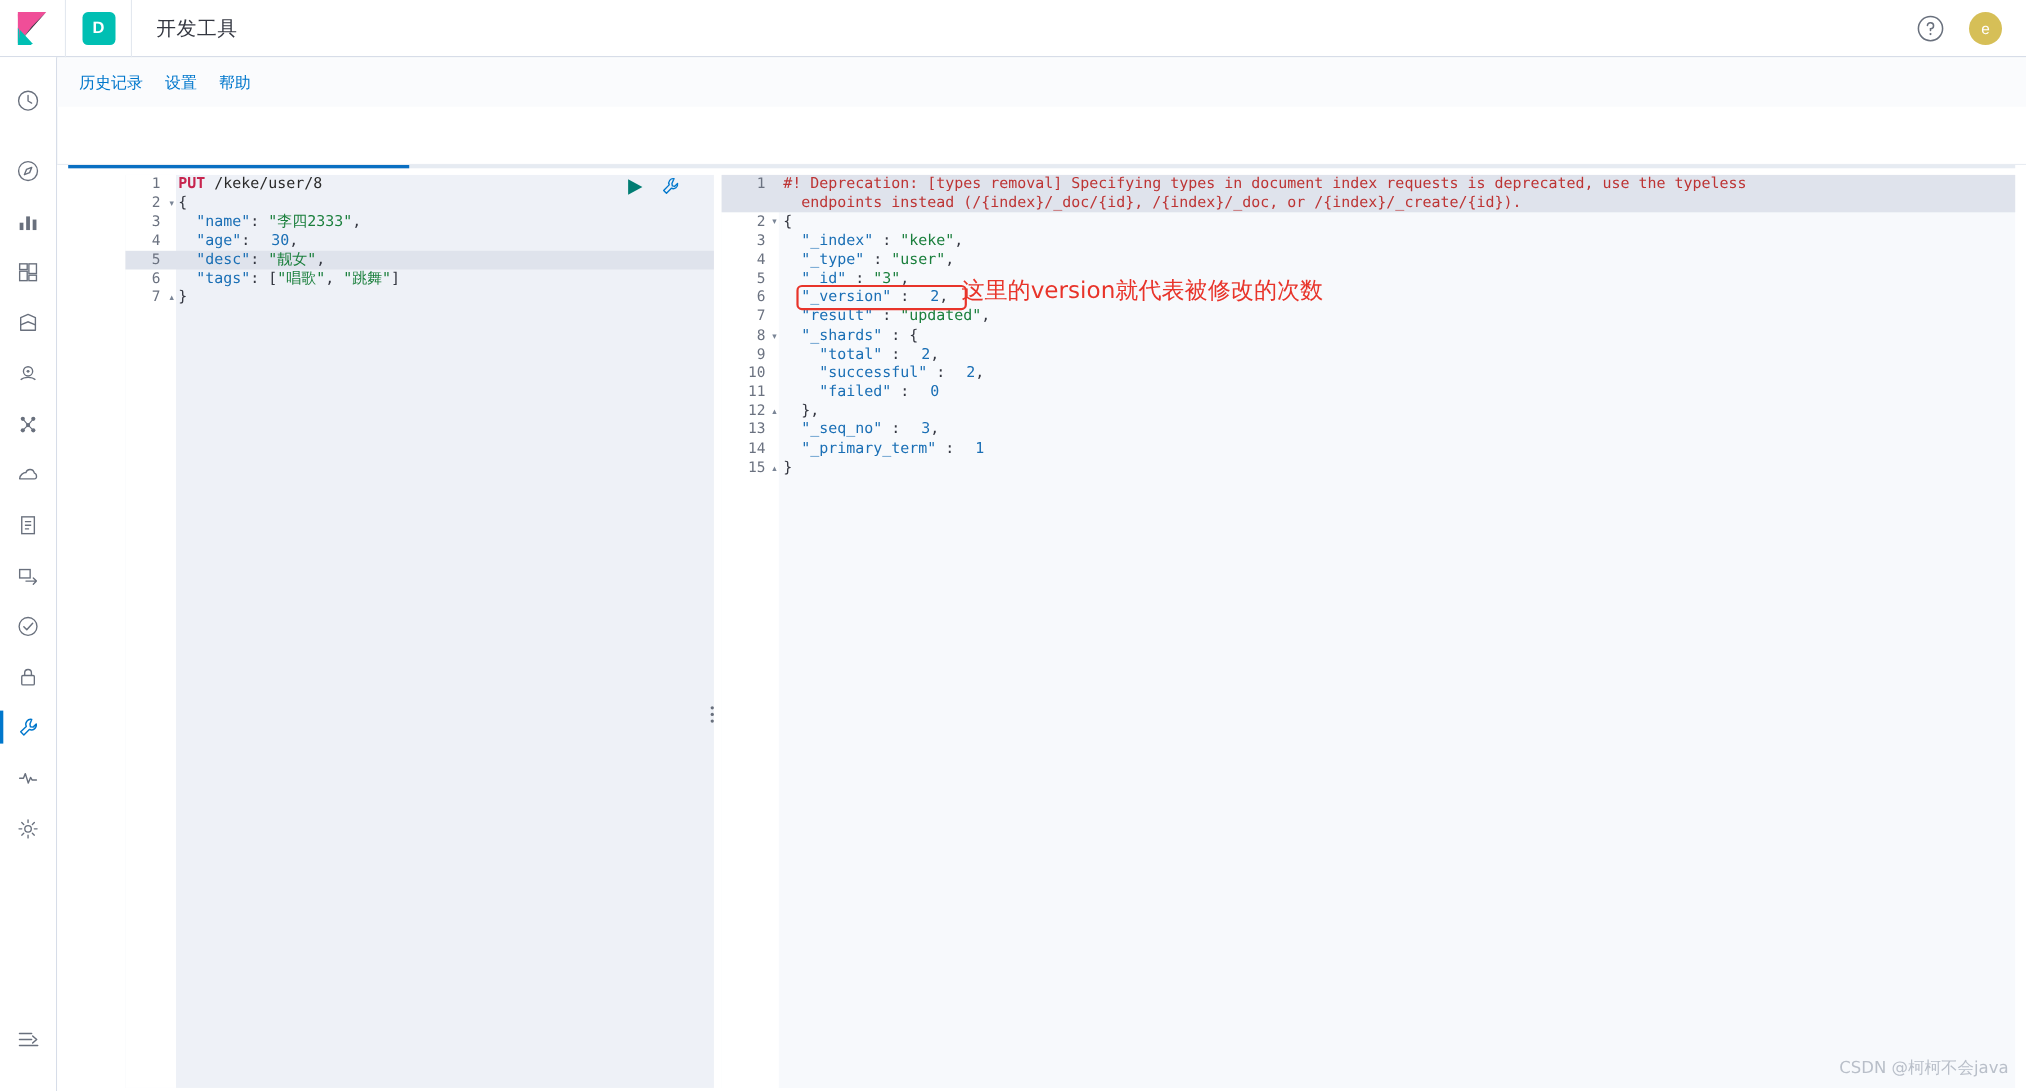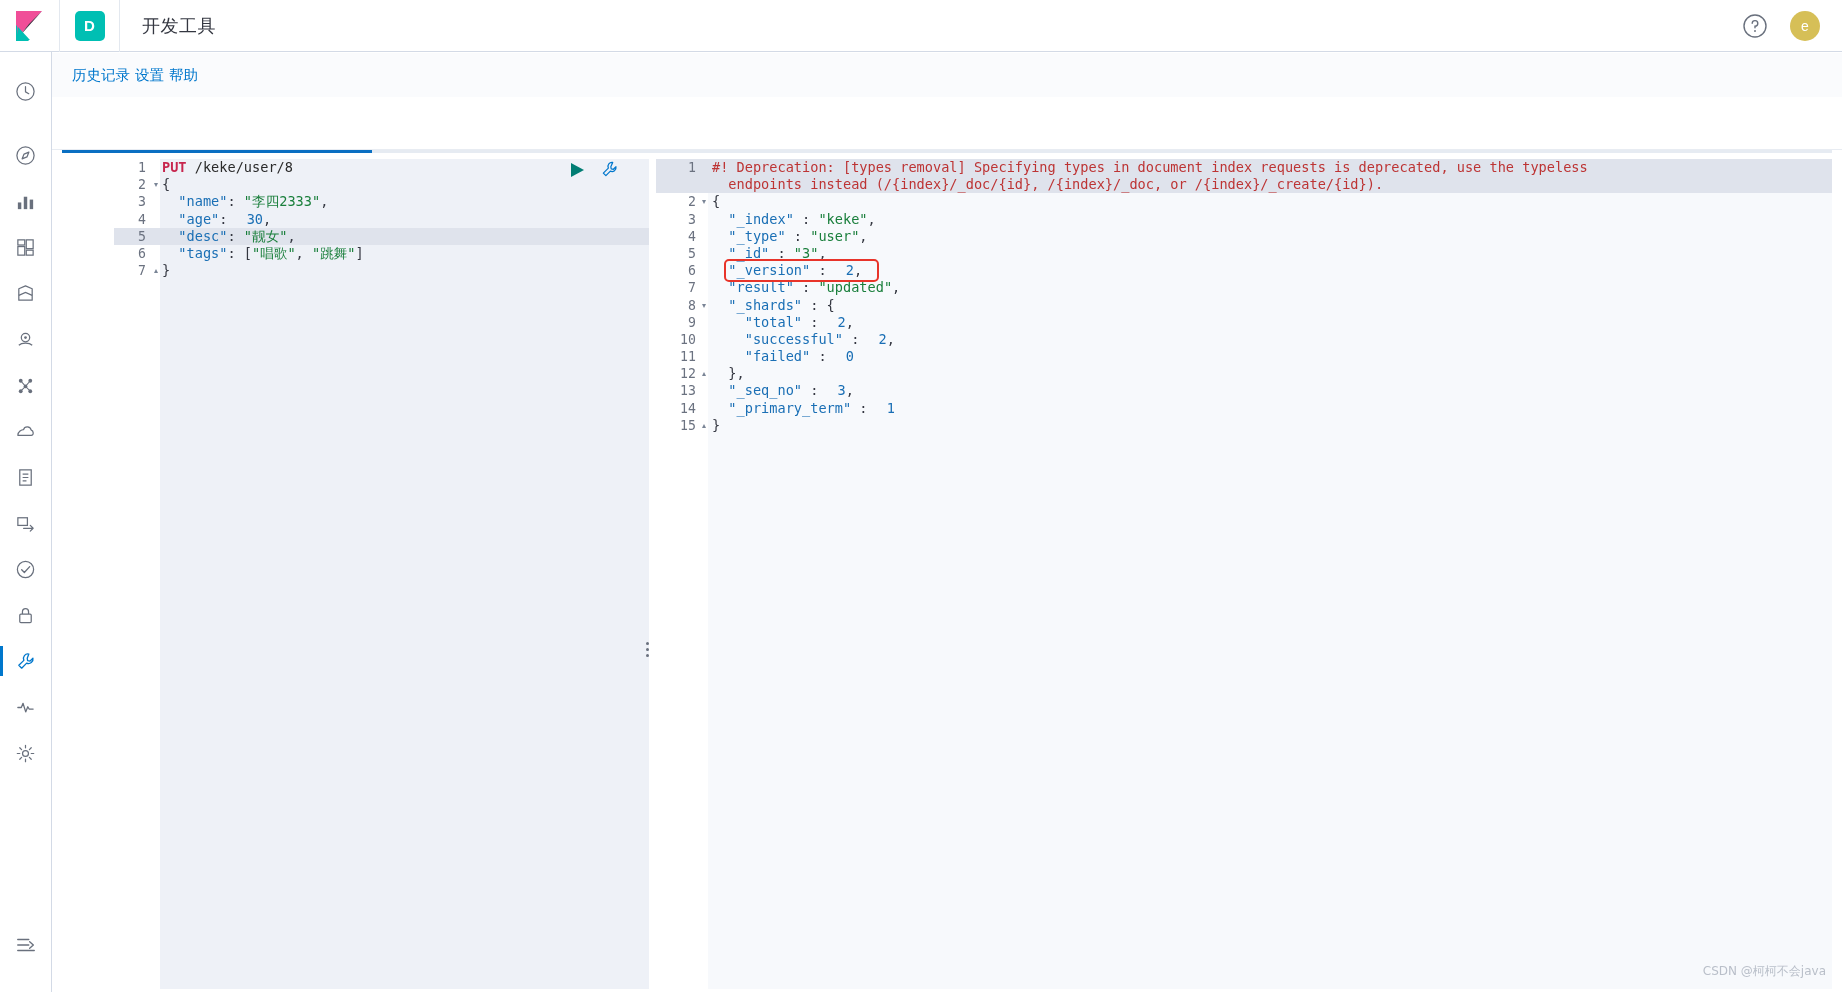--- a/index.html
+++ b/index.html
@@ -58,21 +58,21 @@
   .rail-item.active::before {
     content:""; position:absolute; left:0; top:8px; width:3px; height:30px; background:#0077CC;
   }
   .rail-spacer { flex:1 1 auto; }
   .rail-bottom { margin-bottom:24px; }
   .rail svg { display:block; }
 
   
   .subnav {
     position:absolute; top:53px; left:52px; width:1790px; height:44px;
-    background:#fafbfd; display:flex; align-items:center; padding-left:20px; gap:5px;
+    background:#fafbfd; display:flex; align-items:center; padding-left:20px; gap:20px;
   }
   .subnav a {
     color:#0077CC; font-size:14.5px; text-decoration:none; cursor:pointer;
     font-family:"DejaVu Sans","Liberation Sans",sans-serif;
   }
 
   
   .tabs {
     position:absolute; top:101px; left:52px; width:1790px; height:48px;
     background:#fff; display:flex; align-items:flex-end; padding-left:20px; gap:12px;
@@ -152,21 +152,21 @@
 
   .version-box {
     position:absolute; top:0; left:0; border:2.5px solid #e8342a; border-radius:5px;
     pointer-events:none;
   }
   .annotation {
     position:absolute; color:#e8342a; font-size:21px; white-space:nowrap;
     font-family:"DejaVu Sans","Liberation Sans",sans-serif;
   }
   .watermark {
-    position:absolute; right:16px; bottom:12px; color:#b9bfc9; font-size:12px;
+    position:absolute; right:16px; bottom:12px; color:#b9bfc9; font-size:15px;
     font-family:"DejaVu Sans","Liberation Sans",sans-serif;
   }
 </style>
 </head>
 <body>
 
 <div class="app">
 
   <div class="topbar">
     <div class="logo-cell">
@@ -468,16 +468,17 @@
           </div>
           <div class="row">
             <div class="res-ln" style="left: 0px;">15</div>
             <span class="fold" style="left: 46px;">▴</span>
             <div class="cl" style="margin-left: 56px;"><span class="k-punct">}</span></div>
           </div>
         </div>
     </div>
 
     <div class="version-box" id="version-box" style="top: 109.2px; left: 672px; width: 155px; height: 23px; border-color: rgb(232, 52, 42);"></div>
+    <div class="annotation" id="annotation" style="top: 100.2px; left: 822px; color: rgb(232, 52, 42);">这里的version就代表被修改的次数</div>
 
     <div class="watermark">CSDN @柯柯不会java</div>
   </div>
 </div>
 
 </body></html>

